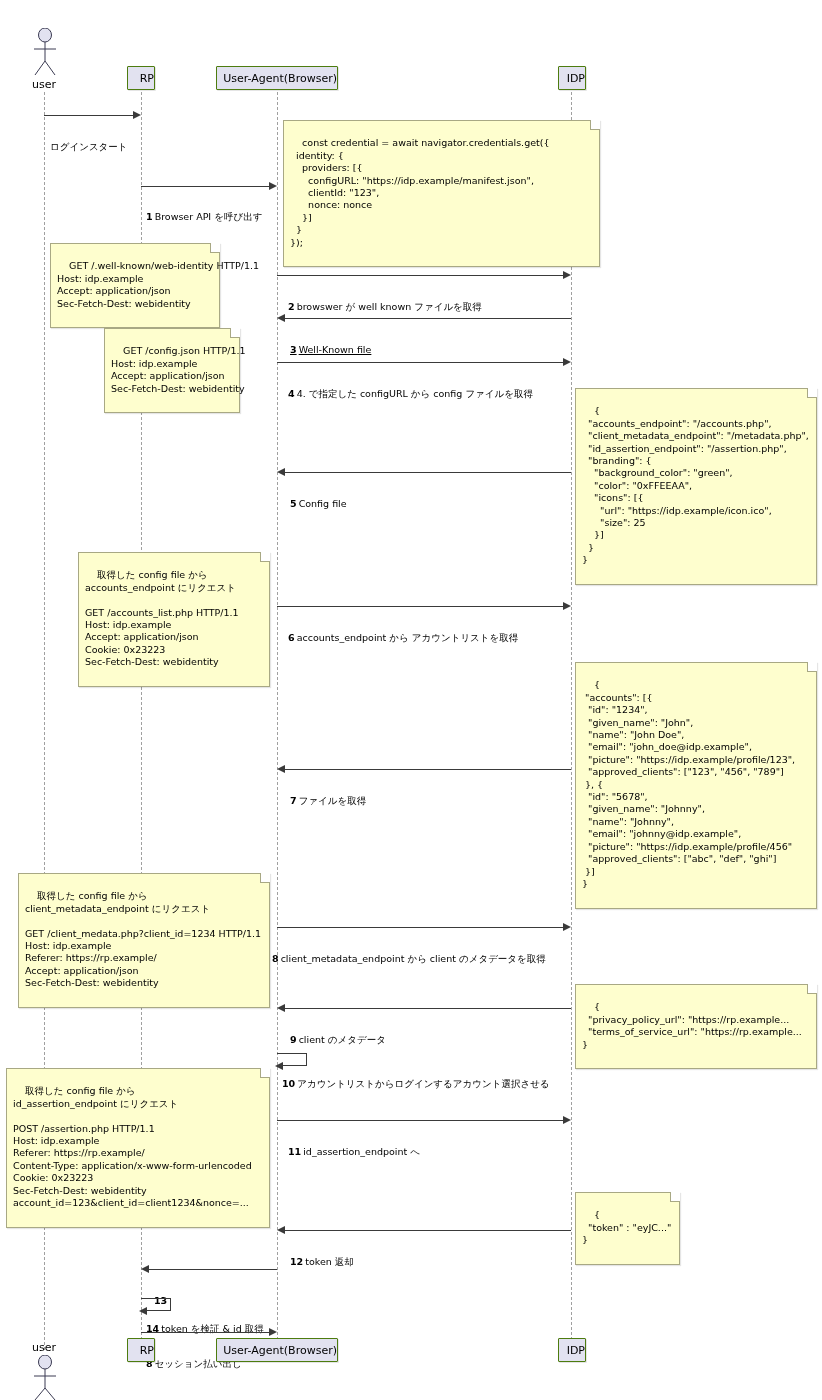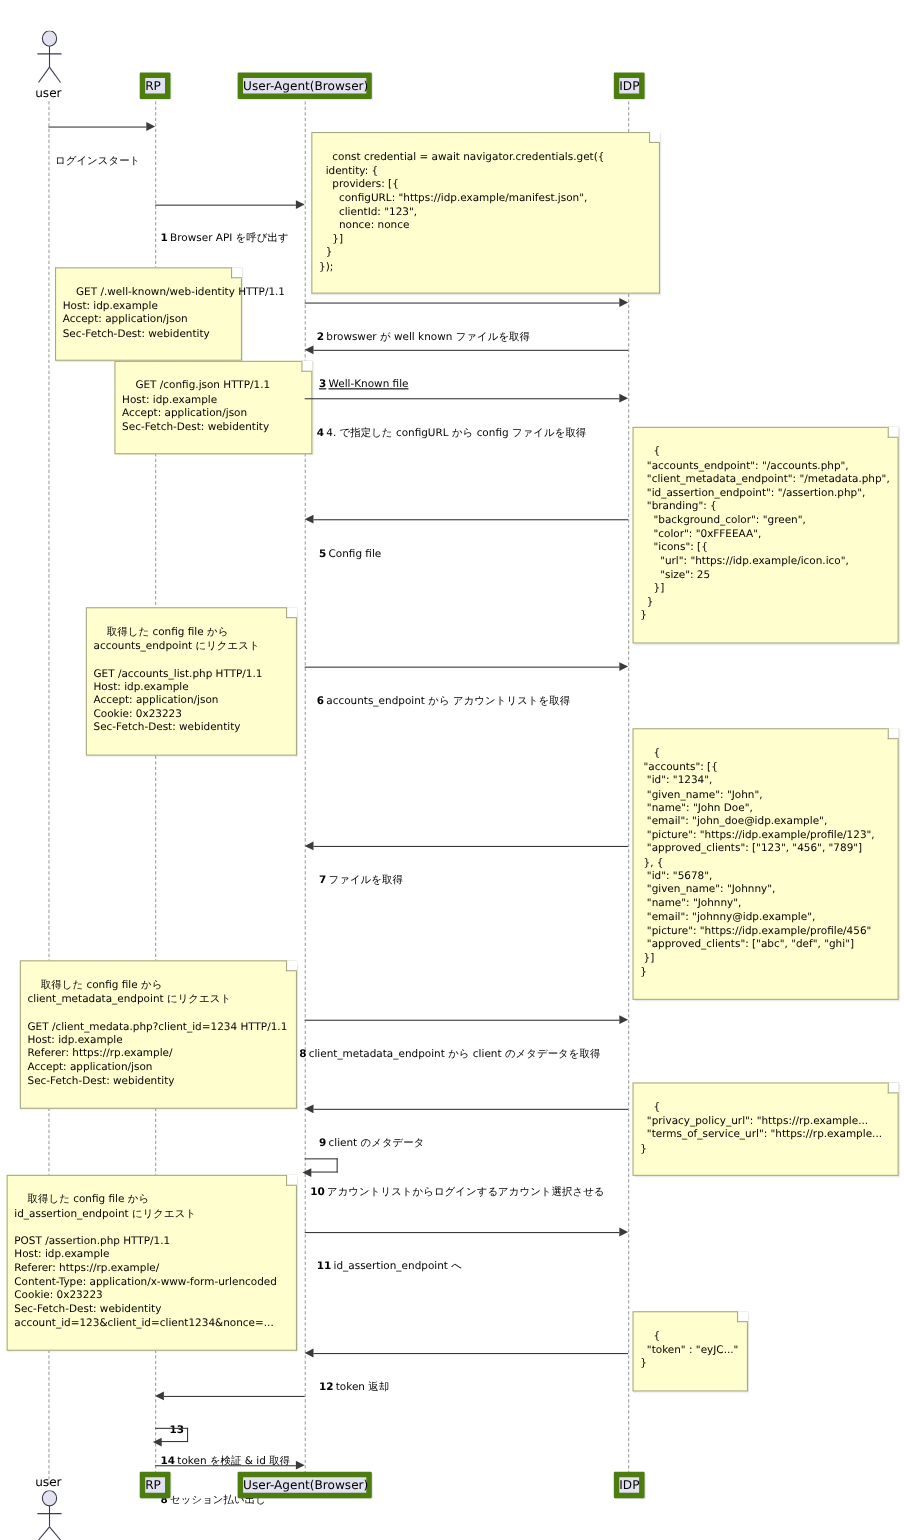--- a/index.html
+++ b/index.html
@@ -21,25 +21,25 @@
 
   
   .lifeline{
     position:absolute;width:0;border-left:1px dashed #A0A0A0;
   }
 
   
   .participant{
     position:absolute;
     background:#E2E2F0;
-    border:5px solid #4d7c0f;
+    border:1px solid #4d7c0f;
     border-radius:1px;
     font-size:11px;
     line-height:1;
-    display:flex;align-items:center;justify-content:flex-start;
+    display:flex;align-items:center;justify-content:flex-end;
     box-sizing:border-box;
     white-space:nowrap;
     box-shadow:1px 1px 0 rgba(0,0,0,.10);
   }
 
   
   .actor-label{
     position:absolute;font-size:11px;text-align:center;white-space:nowrap;
   }
   .actor-svg{position:absolute;}
@@ -159,21 +159,21 @@
   </div>
   <div class="msg-line" style="left:277px;top:275px;width:286px;"></div>
   <div class="arrow-r" style="left:563px;top:271px;"></div>
 
   <div class="msg-label" style="left:290px;top:304px;text-decoration:underline;">
     <span class="msg-num">3</span><span>Well-Known file</span>
   </div>
   <div class="msg-line" style="left:285px;top:318px;width:286px;"></div>
   <div class="arrow-l" style="left:277px;top:314px;"></div>
 
-  <div class="note" style="left:104px;top:328px;width:180px;">
+  <div class="note" style="left:104px;top:328px;width:136px;">
     <span class="dogear"></span><span>GET /config.json HTTP/1.1
 Host: idp.example
 Accept: application/json
 Sec-Fetch-Dest: webidentity</span>
   </div>
 
   <div class="msg-label" style="left:288px;top:348px;">
     <span class="msg-num">4</span><span>4. で指定した configURL から config ファイルを取得</span>
   </div>
   <div class="msg-line" style="left:277px;top:362px;width:286px;"></div>

